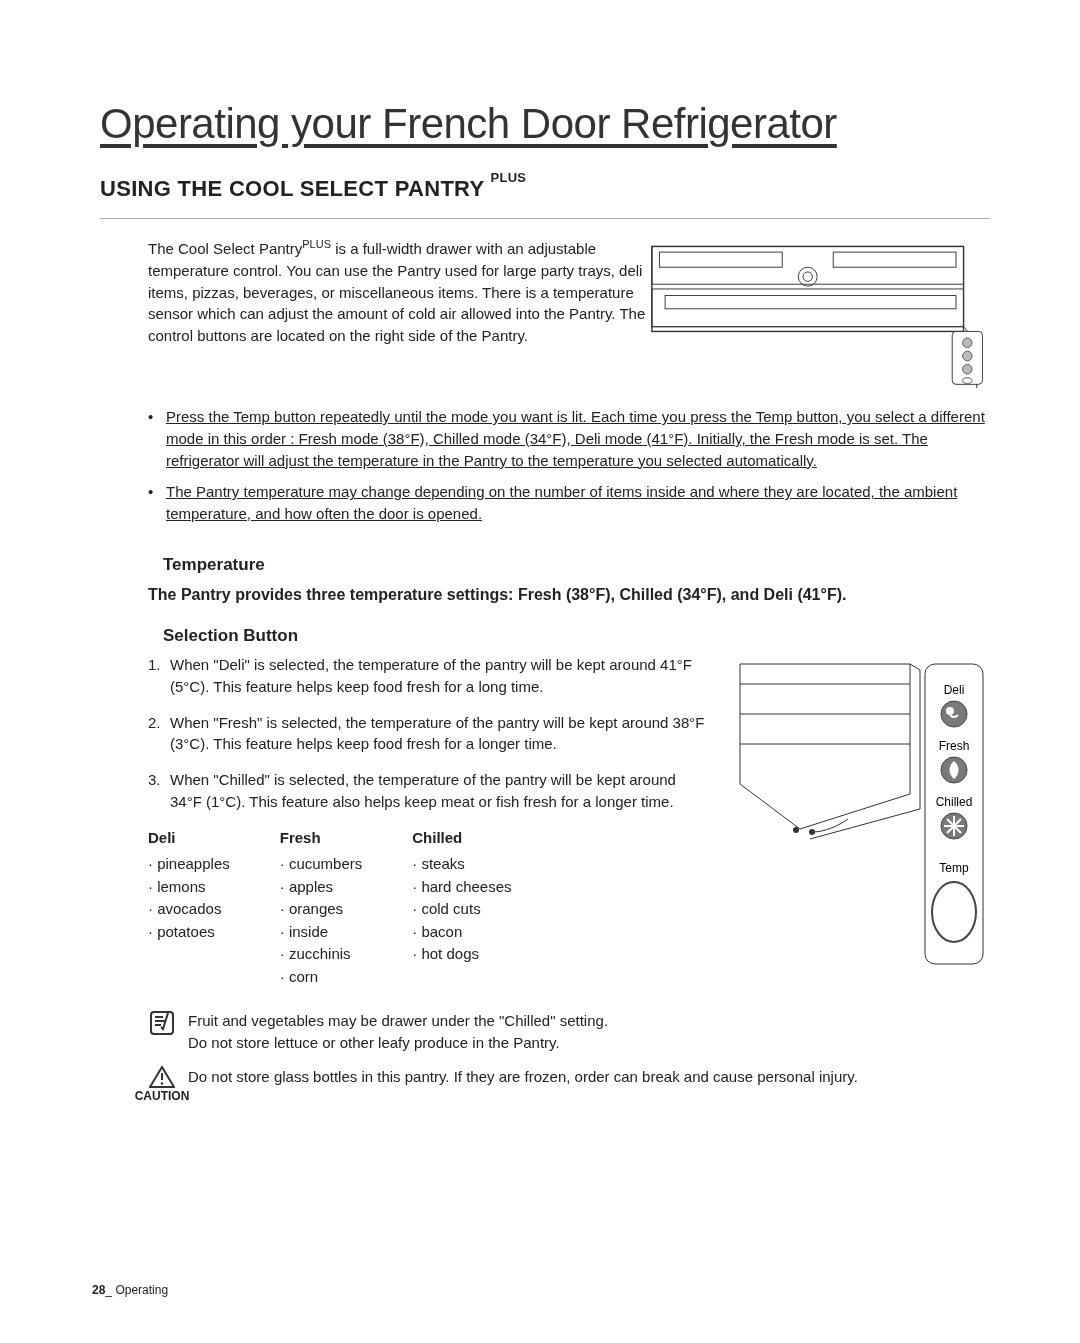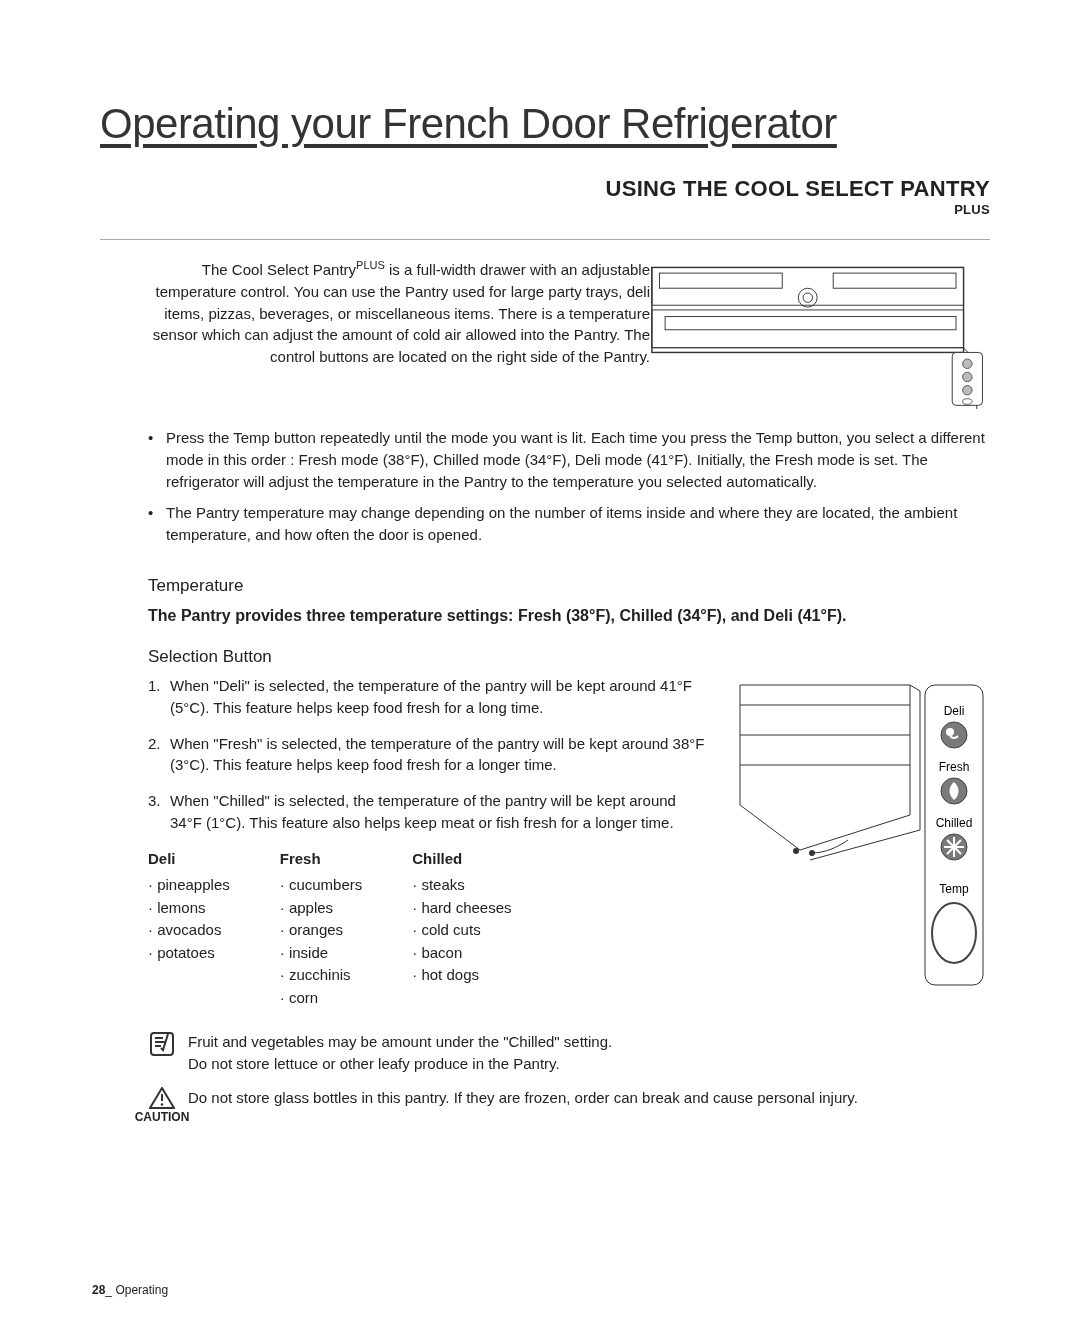--- a/index.html
+++ b/index.html
@@ -1,30 +1,30 @@
 <!DOCTYPE html>
 <html><head>
 <meta charset="utf-8">
 <style>
   * { box-sizing: border-box; margin: 0; padding: 0; }
   html, body { width: 1080px; background: #fff; font-family: Arial, Helvetica, sans-serif; color: #222; }
   .page { width: 1080px; min-height: 1343px; padding: 100px 90px 56px 100px; position: relative; }
   .title { font-size: 42px; font-weight: 300; letter-spacing: -0.5px; text-decoration: underline; text-underline-offset: 6px; color: #333; margin-bottom: 28px; }
-  .section-head { font-size: 22px; font-weight: 700; letter-spacing: 0.3px; margin-bottom: 16px; display: flex; align-items: flex-end; gap: 6px; flex-direction: column; }
+  .section-head { font-size: 22px; font-weight: 700; letter-spacing: 0.3px; margin-bottom: 16px; display: flex; align-items: flex-start; gap: 6px; }
   .section-head .sup { font-size: 13px; font-weight: 700; position: relative; top: -6px; }
   .content { padding-left: 48px; }
-  .intro-row { display: flex; margin-bottom: 14px; text-align: right; }
+  .intro-row { display: flex; margin-bottom: 14px; }
   .intro-text { flex: 1 1 auto; font-size: 15px; line-height: 1.45; }
   .plus-sup { font-size: 11px; vertical-align: super; }
   .drawer-fig { flex: 0 0 340px; }
   .drawer-fig svg { width: 100%; height: auto; }
   .bullets { list-style: none; padding-left: 0; font-size: 15px; line-height: 1.45; margin-bottom: 30px; }
-  .bullets li { position: relative; padding-left: 18px; margin-bottom: 10px; }
+  .bullets li { position: relative; padding-left: 18px; margin-bottom: 10px; text-decoration: underline; }
   .bullets li::before { content: "•"; position: absolute; left: 0; top: 0; }
-  .sub-head { font-size: 17px; font-weight: 400; margin: 20px 0 8px 0; }
+  .sub-head { font-size: 17px; font-weight: 700; margin: 20px 0 8px 15px; }
   .para { font-size: 16px; line-height: 1.45; margin-bottom: 18px; font-weight: bold; }
   .sel-row { display: flex; gap: 20px; position: relative; }
   .sel-text { flex: 1 1 auto; }
   .steps { list-style: none; font-size: 15px; line-height: 1.45; counter-reset: step; }
   .steps li { position: relative; padding-left: 22px; margin-bottom: 14px; }
   .steps li::before { counter-increment: step; content: counter(step) "."; position: absolute; left: 0; top: 0; }
   .panel-fig { flex: 0 0 260px; }
   .panel-fig svg { width: 260px; }
   .food-cols { display: flex; gap: 50px; margin-top: 14px; font-size: 15px; line-height: 1.5; }
   .food-col .col-head { font-weight: 700; margin-bottom: 4px; }
@@ -160,21 +160,21 @@
 
     <div class="note-row">
       <div class="note-icon">
         <svg width="26" height="26" viewBox="0 0 26 26">
           <rect x="2" y="2" width="22" height="22" rx="3" fill="none" stroke="#333" stroke-width="2"></rect>
           <path d="M6 7 L14 7 M6 11 L16 11 M6 15 L12 15" stroke="#333" stroke-width="2"></path>
           <path d="M19 3 L14 19 L12 17" stroke="#333" stroke-width="2" fill="none"></path>
         </svg>
       </div>
       <div>
-        <div>Fruit and vegetables may be amount under the "Chilled" setting.</div>
+        <div>Fruit and vegetables may be drawer under the "Chilled" setting.</div>
         <div>Do not store lettuce or other leafy produce in the Pantry.</div>
       </div>
     </div>
 
     <div class="caution-row">
       <div class="note-icon">
         <svg width="26" height="22" viewBox="0 0 26 22">
           <path d="M13 1 L25 21 L1 21 Z" fill="none" stroke="#333" stroke-width="2"></path>
           <line x1="13" y1="7" x2="13" y2="14" stroke="#333" stroke-width="2"></line>
           <circle cx="13" cy="17.5" r="1.3" fill="#333"></circle>

